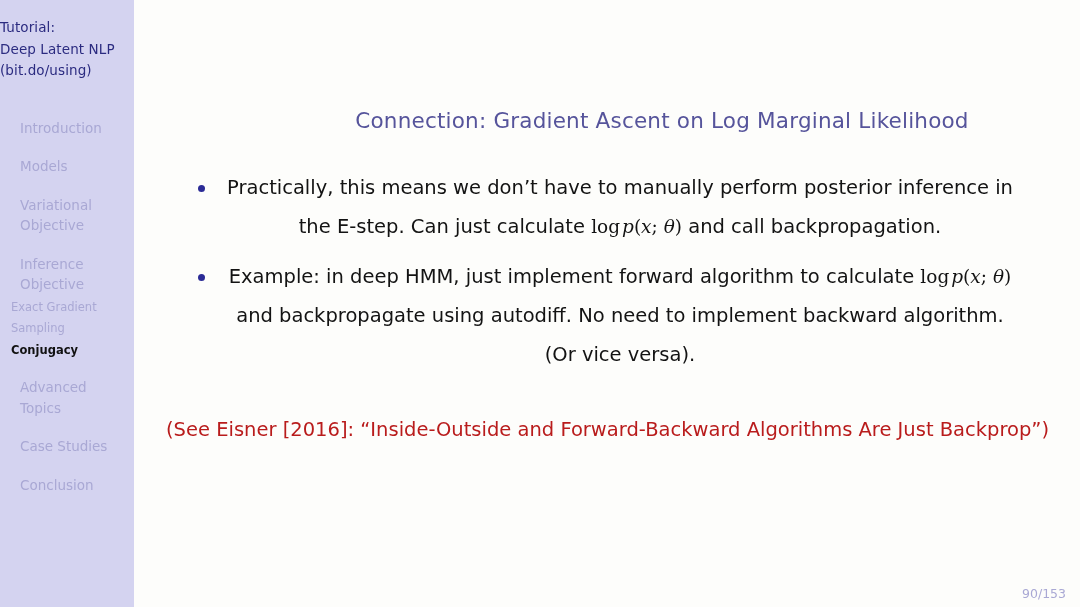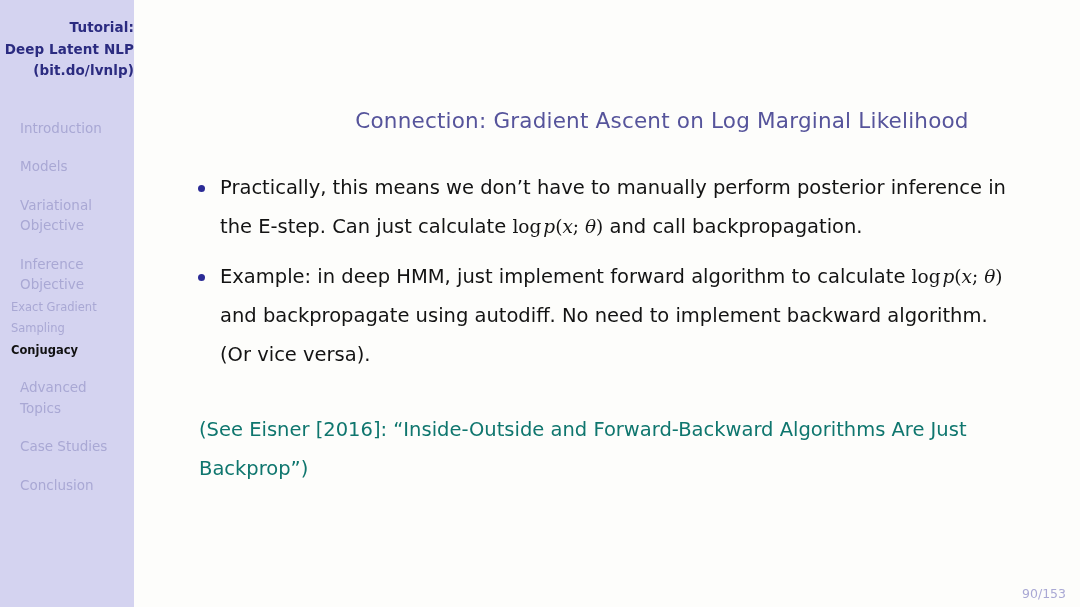--- a/index.html
+++ b/index.html
@@ -22,24 +22,24 @@
   .sidebar {
     position: absolute;
     left: 0;
     top: 0;
     width: 134px;
     height: 607px;
     background: #d4d3f0;
     box-sizing: border-box;
   }
   .sidebar-title {
-    text-align: right;
+    text-align: left;
     padding-top: 17px;
     color: #2b2b80;
-    font-weight: bold;
+    font-weight: normal;
     font-size: 13.5px;
     line-height: 21.5px;
     letter-spacing: 0.1px;
   }
   .sidebar-title div { white-space: nowrap; }
 
   .nav {
     margin-top: 36px;
   }
   .nav-section {
@@ -89,20 +89,21 @@
     position: absolute;
     top: 168px;
     left: 0;
     width: 946px;
   }
 
   ul.bullets {
     list-style: none;
     margin: 0;
     padding: 0;
+    text-align: center;
   }
   ul.bullets > li {
     position: relative;
     color: #131313;
     font-size: 19.5px;
     line-height: 39px;
     padding-left: 86px;
     padding-right: 60px;
     margin-bottom: 11px;
   }
@@ -110,27 +111,26 @@
     position: absolute;
     left: 64px;
     top: 17px;
     width: 7px;
     height: 7px;
     border-radius: 50%;
     background: #2b2b96;
   }
 
   .para {
-    color: #0f766e;
+    color: #b91c1c;
     font-size: 19.5px;
     line-height: 39px;
     padding-left: 32px;
     padding-right: 22px;
     margin-top: 36px;
-    margin-left: 33px;
   }
 
   
   .math {
     font-family: "DejaVu Serif", serif;
     font-size: 18.5px;
     white-space: nowrap;
   }
   .math .mi { font-style: italic; }
   .math .mr { font-style: normal; }
@@ -147,21 +147,21 @@
 </head>
 <body>
 
 <div class="slide">
 
   <div class="sidebar">
 
     <div class="sidebar-title">
       <div>Tutorial:</div>
       <div>Deep Latent NLP</div>
-      <div>(bit.do/lvnlp)</div>
+      <div>(bit.do/using)</div>
     </div>
 
     <div class="nav">
 
       <div class="nav-section">
         <span class="l2">Introduction</span>
       </div>
 
       <div class="nav-section">
         <span class="l2">Models</span>

